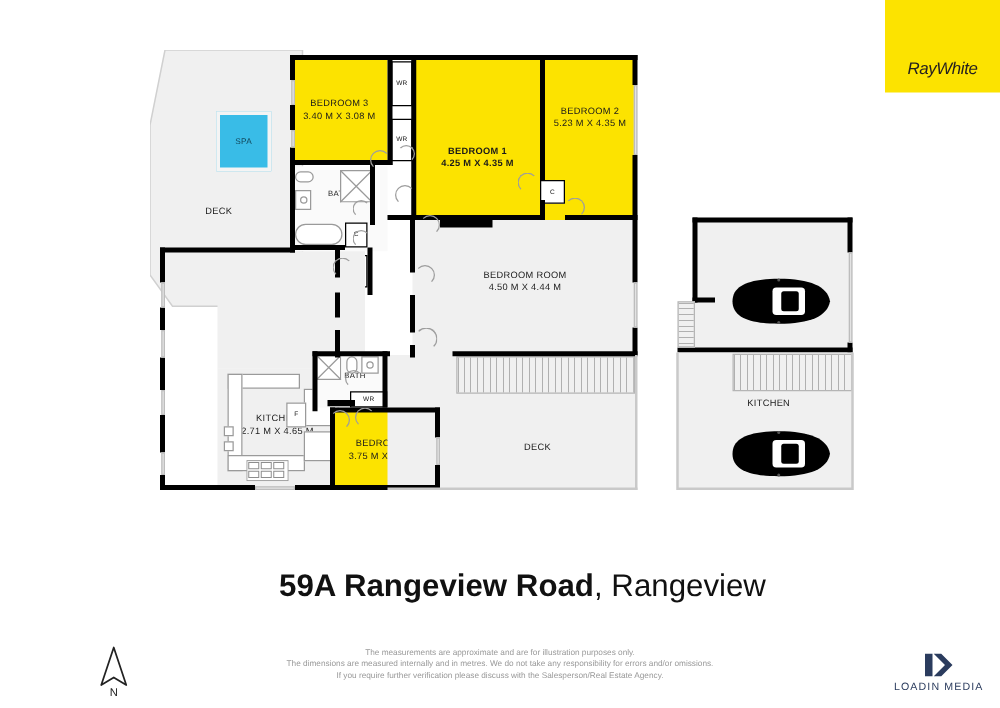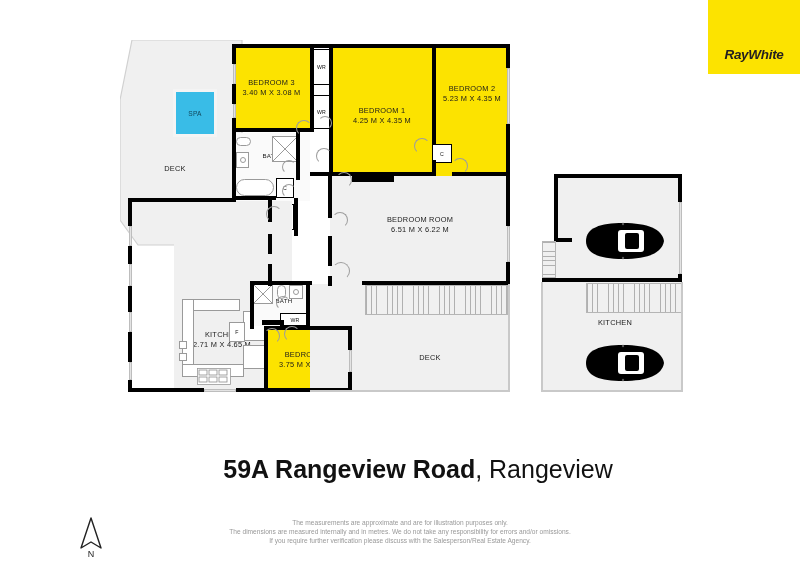--- a/index.html
+++ b/index.html
@@ -19,21 +19,21 @@
   .brand-box {
     position: absolute;
     left: 708px; top: 0px;
     width: 92px; height: 74px;
     background: #FCE300;
     display: flex; align-items: flex-end; justify-content: center;
     padding-bottom: 12px;
   }
   .brand-text {
     font-size: 13.5px;
-    font-weight: bold;
+    font-weight: normal;
     font-style: italic;
     color: #231f20;
     letter-spacing: -0.3px;
   }
 
   
   .title-wrap {
     position: absolute;
     left: 0; top: 455px; width: 800px;
     text-align: center;
@@ -145,21 +145,21 @@
     </div>
 
     <div class="cell" style="left:313px;top:49px;width:17px;height:36px;">
       <span>WR</span>
     </div>
     <div class="cell" style="left:313px;top:95px;width:17px;height:34px;">
       <span>WR</span>
     </div>
 
     <div class="room yellow" style="left:332px;top:46px;width:100px;height:127px;"></div>
-    <div class="label" style="left:332px;top:106px;width:100px;">
+    <div class="label" style="left:332px;top:116px;width:100px;font-weight:bold;">
       <span>BEDROOM 1</span><br><span>4.25 M X 4.35 M</span>
     </div>
 
     <div class="room yellow" style="left:436px;top:46px;width:72px;height:130px;"></div>
     <div class="label" style="left:436px;top:84px;width:72px;">
       <span>BEDROOM 2</span><br><span>5.23 M X 4.35 M</span>
     </div>
     <div class="cell" style="left:432px;top:144px;width:20px;height:19px;">
       <span>C</span>
     </div>
@@ -184,21 +184,21 @@
       <span>C</span>
     </div>
 
     <div class="cell" style="left:270px;top:204px;width:24px;height:26px;">
       <span style="position:absolute;bottom:1px;left:0;width:24px;text-align:center;">LDR</span>
     </div>
     <div class="fixture" style="left:274px;top:207px;width:11px;height:12px;"></div>
 
     <div class="room" style="left:330px;top:176px;width:178px;height:108px;"></div>
     <div class="label" style="left:350px;top:215px;width:140px;">
-      <span>BEDROOM ROOM</span><br><span>6.51 M X 6.22 M</span>
+      <span>BEDROOM ROOM</span><br><span>4.50 M X 4.44 M</span>
     </div>
 
     <div class="room" style="left:174px;top:201px;width:118px;height:94px;"></div>
 
     <div class="room" style="left:174px;top:295px;width:98px;height:97px;"></div>
     <div class="label" style="left:176px;top:330px;width:92px;">
       <span>KITCHEN</span><br><span>2.71 M X 4.65 M</span>
     </div>
 
     <div class="fixture" style="left:182px;top:299px;width:58px;height:12px;"></div>
@@ -381,14 +381,21 @@
     </svg>
     <div class="n">N</div>
   </div>
 
   <div class="disclaimer">
     <div class="dl">The measurements are approximate and are for illustration purposes only.</div>
     <div class="dl">The dimensions are measured internally and in metres. We do not take any responsibility for errors and/or omissions.</div>
     <div class="dl">If you require further verification please discuss with the Salesperson/Real Estate Agency.</div>
   </div>
 
+  <div class="logo">
+    <svg class="logo-mark" viewBox="0 0 24 20">
+      <path d="M1 1 L7 1 L7 19 L1 19 Z" fill="#2b3c5e"></path>
+      <path d="M8 1 L14 1 L23 10 L14 19 L8 19 L17 10 Z" fill="#2b3c5e"></path>
+    </svg>
+    <div class="logo-text">LOADIN MEDIA</div>
+  </div>
 
 </div>
 
 </body></html>

